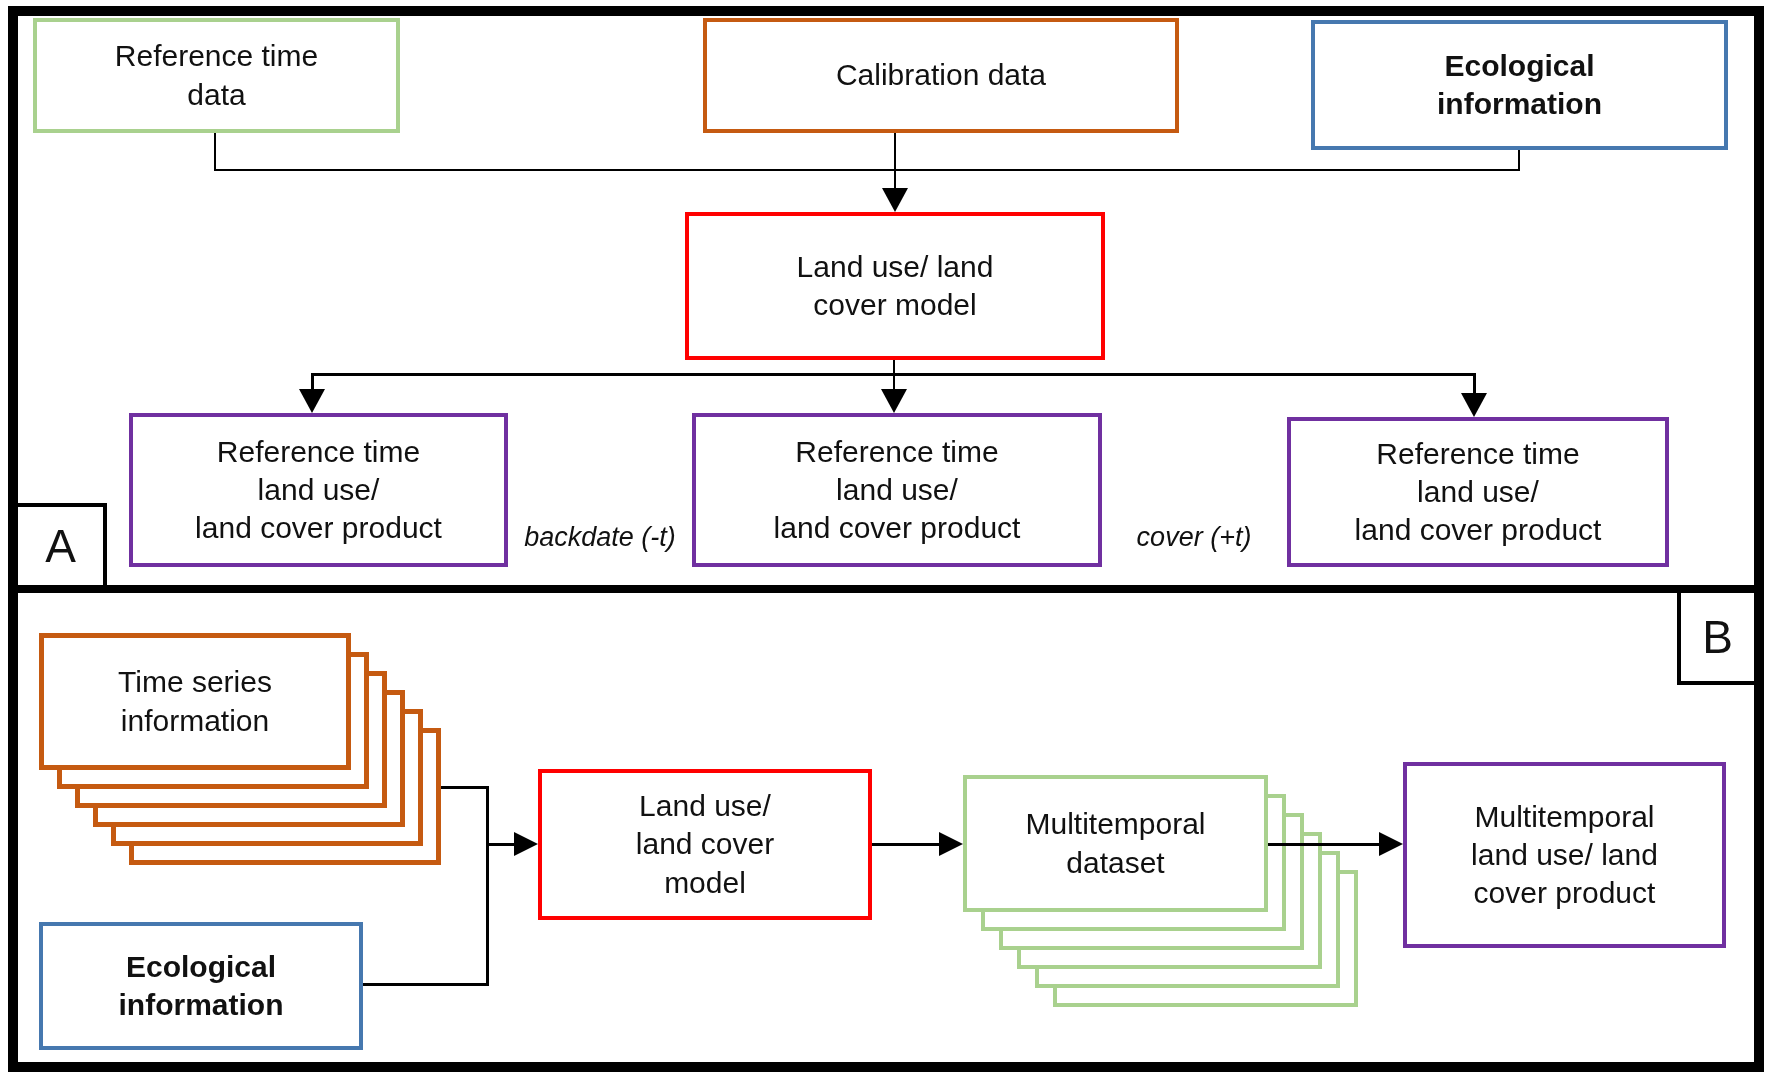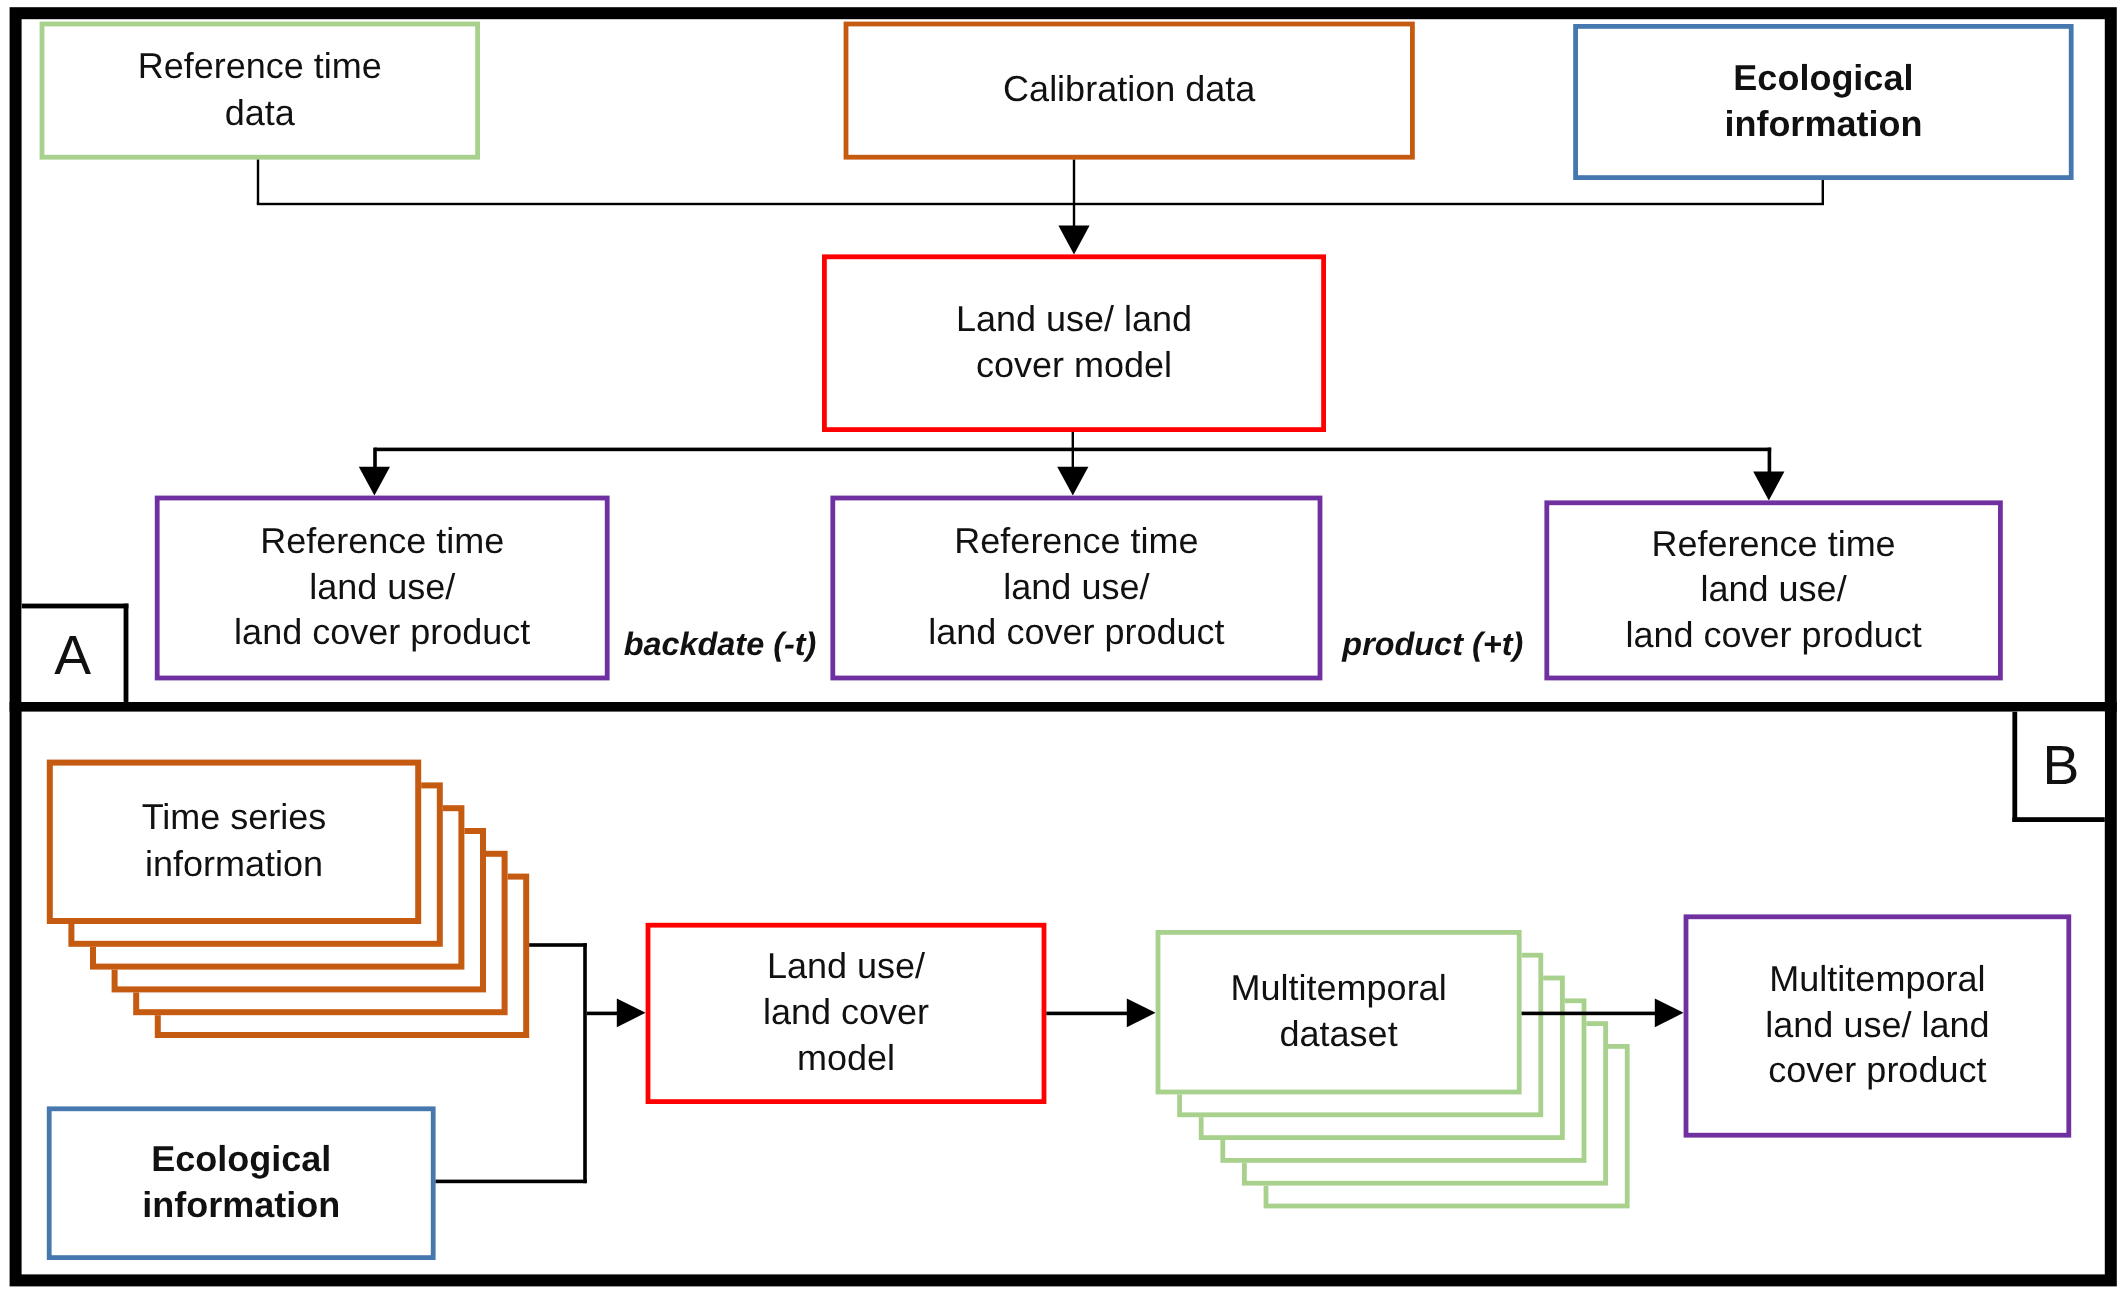--- a/index.html
+++ b/index.html
@@ -22,21 +22,21 @@
   .arrow-down{position:absolute;width:0;height:0;
     border-left:13px solid transparent;border-right:13px solid transparent;
     border-top:24px solid #000;}
   .arrow-right{position:absolute;width:0;height:0;
     border-top:12px solid transparent;border-bottom:12px solid transparent;
     border-left:24px solid #000;}
   .stack-layer{position:absolute;box-sizing:border-box;background:#fff;}
   .stack-orange{border:5px solid #c55a11;}
   .stack-green{border:4px solid #a9d18e;}
   .annot{position:absolute;font-style:italic;font-size:27px;text-align:center;
-    white-space:nowrap;font-weight:bold;}
+    white-space:nowrap;}
   .panel-letter{position:absolute;box-sizing:border-box;background:#fff;
     display:flex;align-items:center;justify-content:center;font-size:46px;}
   #a-tag{left:18px;top:503px;width:89px;height:82px;
     border-top:4px solid #000;border-right:4px solid #000;}
   #b-tag{left:1677px;top:593px;width:77px;height:92px;
     border-left:4px solid #000;border-bottom:4px solid #000;}
 </style>
 </head>
 <body>
 
@@ -72,21 +72,21 @@
 land use/
 land cover product</div>
   <div class="box b-purple" style="left:692px;top:413px;width:410px;height:154px;">Reference time
 land use/
 land cover product</div>
   <div class="box b-purple" style="left:1287px;top:417px;width:382px;height:150px;">Reference time
 land use/
 land cover product</div>
 
   <div class="annot" style="left:510px;top:522px;width:180px;">backdate (-t)</div>
-  <div class="annot" style="left:1104px;top:522px;width:180px;">product (+t)</div>
+  <div class="annot" style="left:1104px;top:522px;width:180px;">cover (+t)</div>
 
   <div class="panel-letter" id="a-tag">A</div>
 
   <div class="stack-layer stack-orange" style="left:129px;top:728px;width:312px;height:137px;"></div>
   <div class="stack-layer stack-orange" style="left:111px;top:709px;width:312px;height:137px;"></div>
   <div class="stack-layer stack-orange" style="left:93px;top:690px;width:312px;height:137px;"></div>
   <div class="stack-layer stack-orange" style="left:75px;top:671px;width:312px;height:137px;"></div>
   <div class="stack-layer stack-orange" style="left:57px;top:652px;width:312px;height:137px;"></div>
   <div class="box" style="left:39px;top:633px;width:312px;height:137px;border:5px solid #c55a11;">Time series
 information</div>

